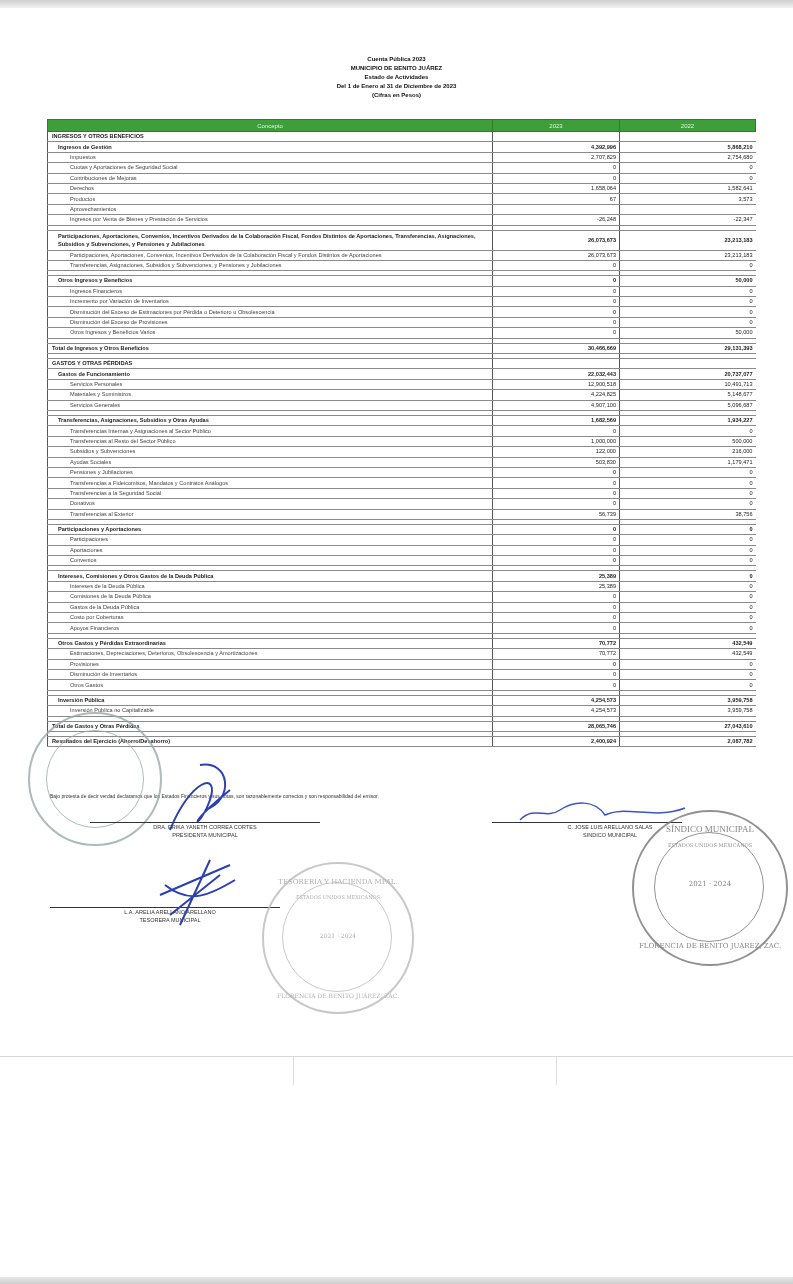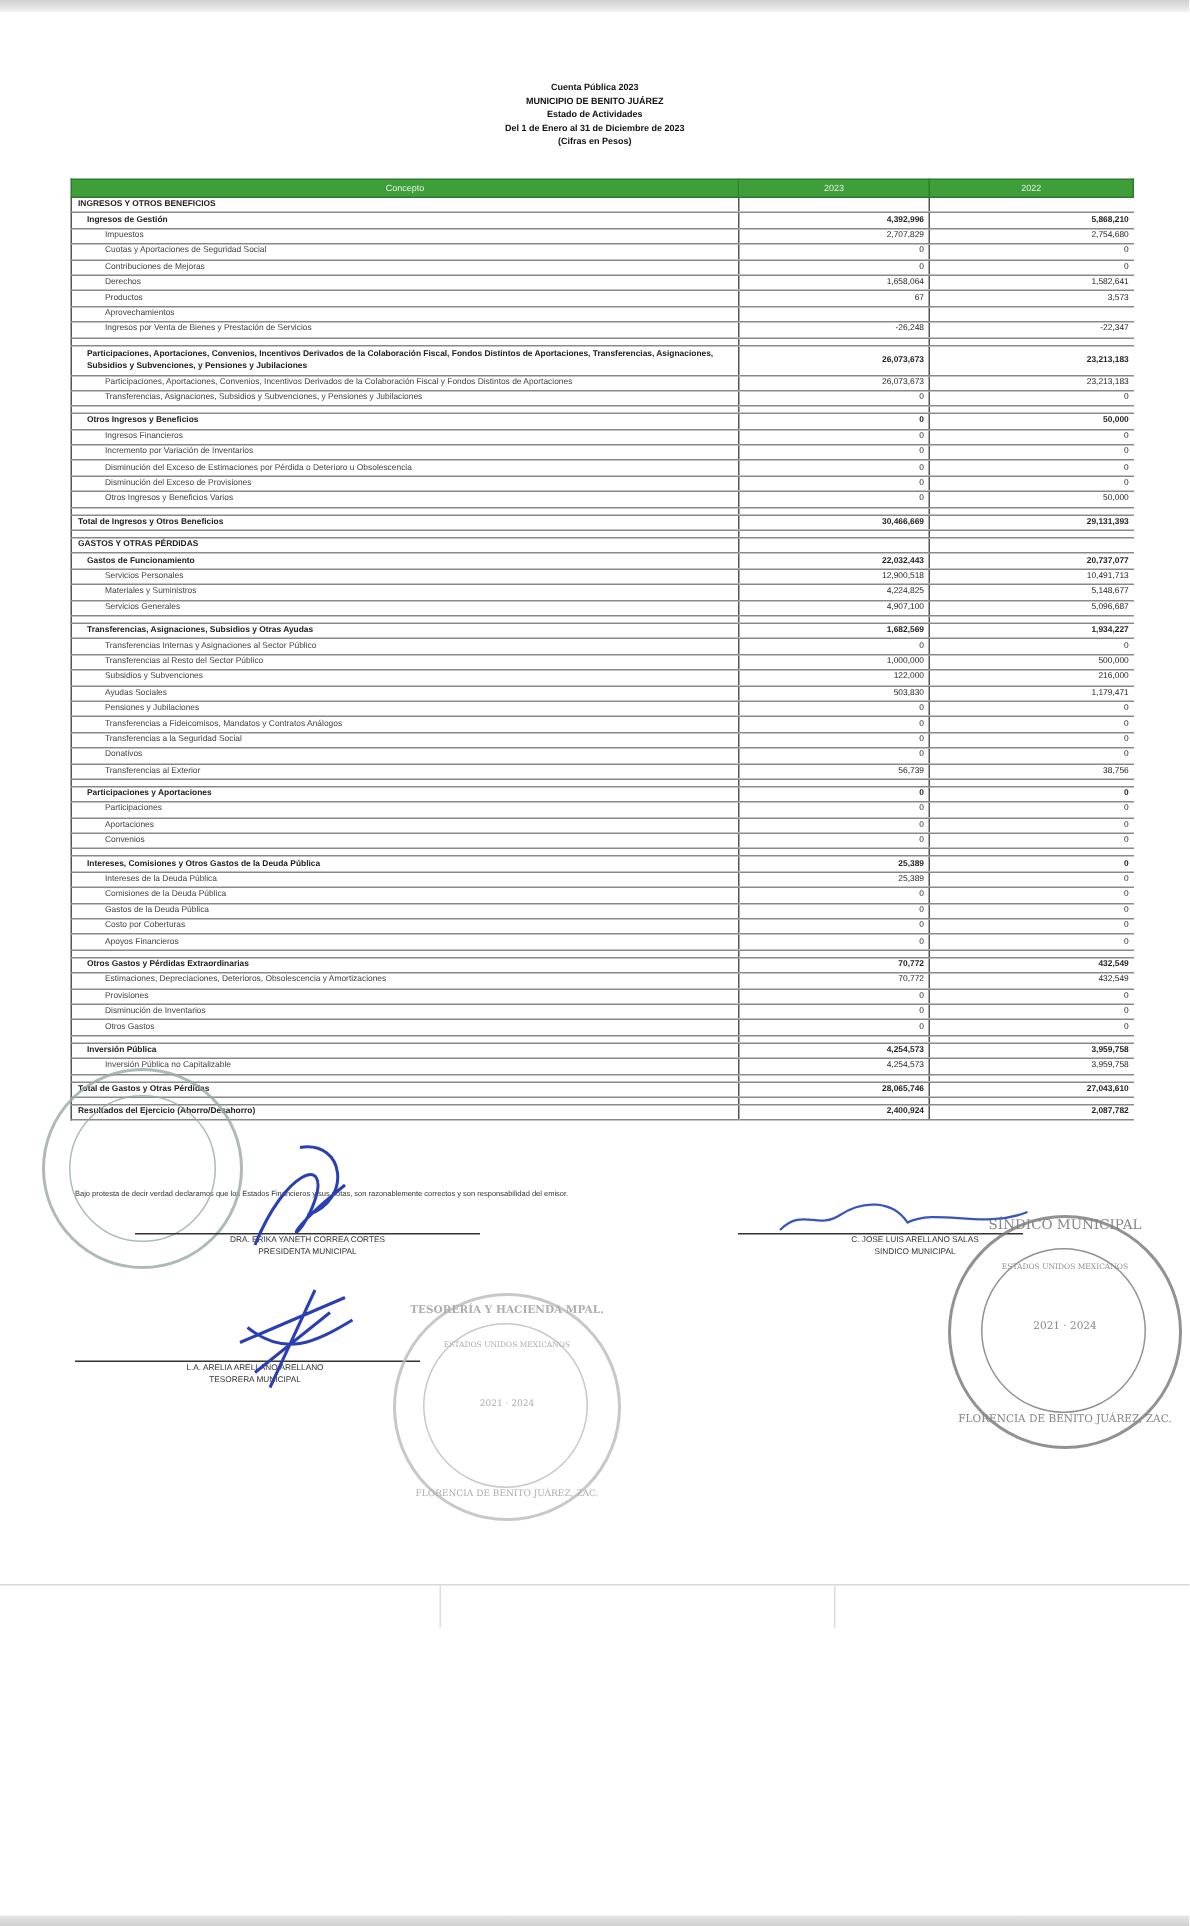--- a/index.html
+++ b/index.html
@@ -416,29 +416,29 @@
 </svg>
 <svg style="position:absolute;left:515px;top:800px" width="180" height="25">
   <path d="M5 20 C20 5,30 20,45 10 S80 0,90 15 C110 5,140 20,170 8" stroke="#3a55c0" stroke-width="1.5" fill="none"></path>
 </svg>
 <svg style="position:absolute;left:150px;top:855px" width="90" height="80">
   <path d="M10 40 L80 10 M20 60 L70 20 M30 70 L60 5 M15 30 C40 50,60 40,85 25" stroke="#2b3fb5" stroke-width="2" fill="none"></path>
 </svg>
 
 <div class="seal" style="left:262px;top:862px;width:148px;height:148px;">
   <div class="inner" style="left:18px;top:18px;width:108px;height:108px;"></div>
-  <div class="seal-text" style="top:4px;font-size:7px;font-weight:bold;">TESORERÍA Y HACIENDA MPAL.</div>
+  <div class="seal-text" style="top:14px;font-size:7px;">TESORERÍA Y HACIENDA MPAL.</div>
   <div class="seal-text" style="top:30px;font-size:5px;">ESTADOS UNIDOS MEXICANOS</div>
   <div class="seal-text" style="top:68px;font-size:6px;">2021 · 2024</div>
   <div class="seal-text" style="top:128px;font-size:6px;">FLORENCIA DE BENITO JUÁREZ, ZAC.</div>
 </div>
 
 <div class="seal" style="left:632px;top:810px;width:152px;height:152px;border-color:#777;">
   <div class="inner" style="left:20px;top:20px;width:108px;height:108px;border-color:#777;"></div>
-  <div class="seal-text" style="top:0;font-size:9px;color:#666;">SÍNDICO MUNICIPAL</div>
+  <div class="seal-text" style="top:12px;font-size:9px;color:#666;font-family:Liberation Serif, serif;">SÍNDICO MUNICIPAL</div>
   <div class="seal-text" style="top:30px;font-size:5px;color:#777;">ESTADOS UNIDOS MEXICANOS</div>
   <div class="seal-text" style="top:68px;font-size:7px;color:#666;">2021 · 2024</div>
   <div class="seal-text" style="top:130px;font-size:7px;color:#666;">FLORENCIA DE BENITO JUÁREZ, ZAC.</div>
 </div>
 
 <div class="scan-line"></div>
 <div class="scan-tick" style="left:293px;"></div>
 <div class="scan-tick" style="left:556px;"></div>
 
 <div class="bottom-edge"></div>

